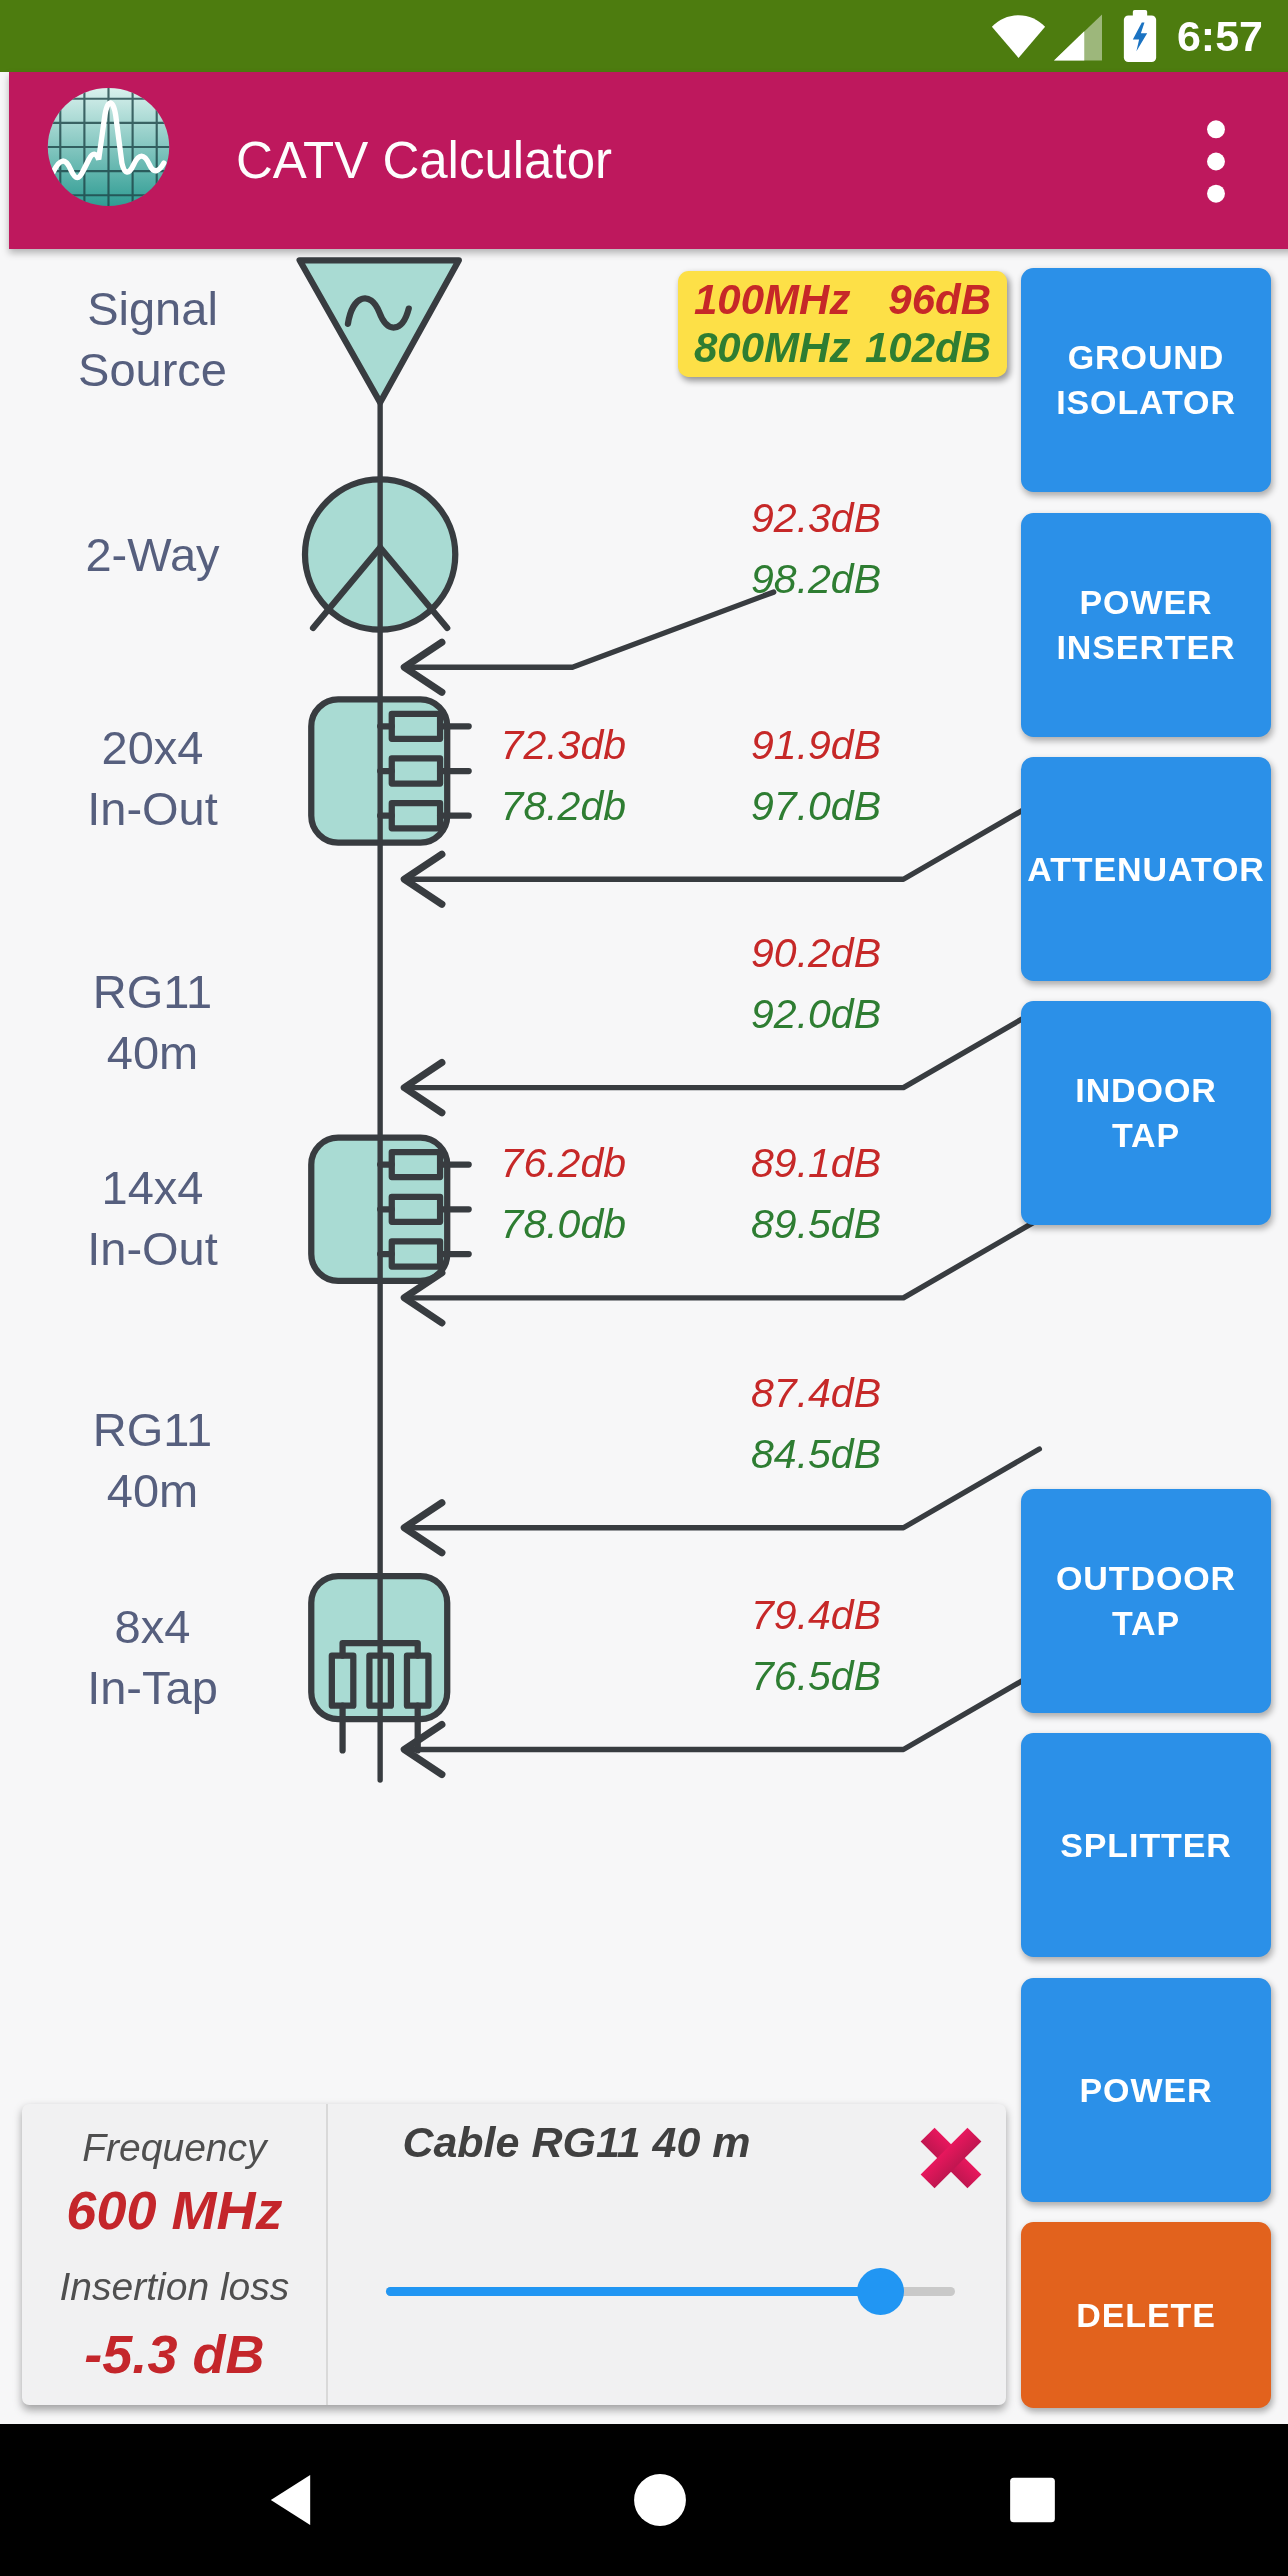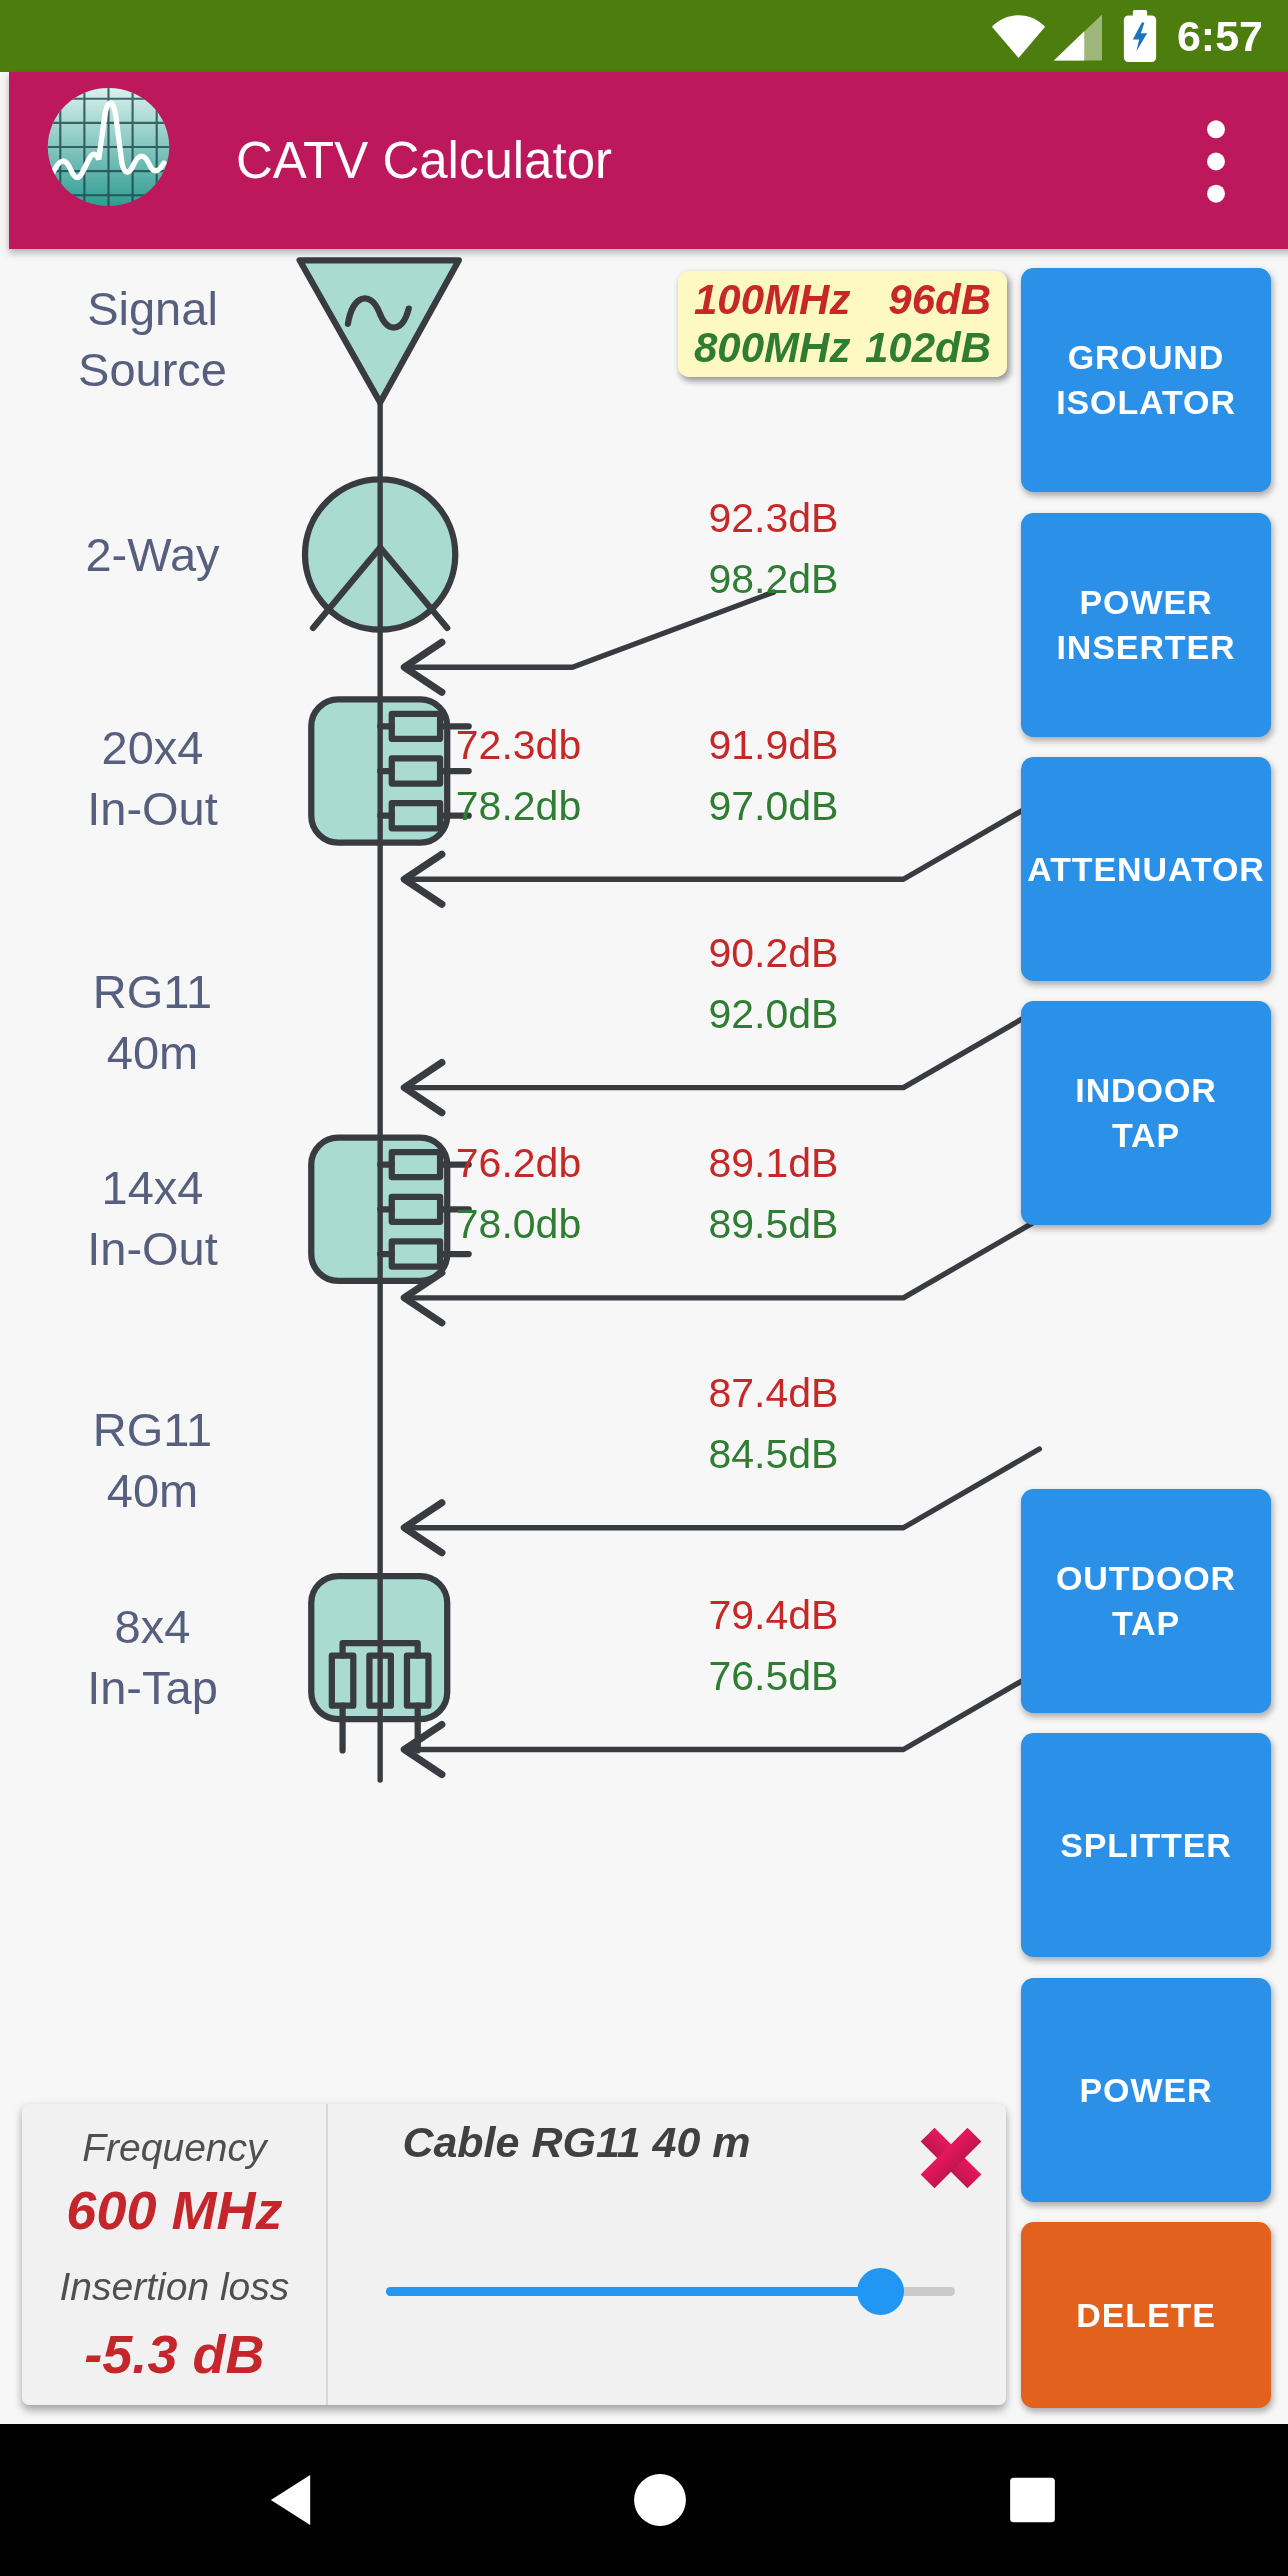--- a/index.html
+++ b/index.html
@@ -13,25 +13,25 @@
   
   .app-bar{position:absolute;left:9px;top:72px;width:1288px;height:177px;background:#be185d;z-index:6;
            box-shadow:0 3.6px 7.2px rgba(0,0,0,0.28);}
   .app-title{position:absolute;left:227px;top:0;height:177px;line-height:177px;color:#FDFDFD;font-size:51px;}
   .logo{position:absolute;left:37px;top:14.3px;}
   .overflow{position:absolute;right:63px;top:43px;width:36px;height:93px;cursor:pointer;}
   
   #diagram{position:absolute;left:0;top:0;z-index:1;}
   .dlabel{position:absolute;left:45px;width:215px;text-align:center;color:#565F7E;font-size:47px;
           line-height:61px;white-space:pre-line;z-index:2;}
-  .vals{position:absolute;width:215px;text-align:center;font-size:41px;
+  .vals{position:absolute;width:215px;text-align:right;font-size:41px;font-style:italic;
         line-height:61px;z-index:2;}
   .vred{color:#C62828;}
   .vgreen{color:#2E7D32;}
-  .info-box{position:absolute;left:678px;top:271px;width:329px;height:106px;background:#fef9c3;
+  .info-box{position:absolute;left:678px;top:271px;width:329px;height:106px;background:#fde047;
             border-radius:10.7px;box-shadow:2.7px 3.6px 6.3px rgba(0,0,0,0.4);z-index:2;
             font-size:42px;font-weight:bold;font-style:italic;padding:5.4px 16px 0 16px;box-sizing:border-box;}
   .info-row{display:flex;justify-content:space-between;line-height:48px;}
   
   .btn{position:absolute;left:1021px;width:250px;height:224px;background:#2B90E8;border-radius:12.5px;
        box-shadow:1.8px 3.6px 6.3px rgba(0,0,0,0.3);color:#fff;display:flex;align-items:center;
        justify-content:center;text-align:center;font-weight:bold;font-size:34px;letter-spacing:0.9px;
        line-height:45px;white-space:pre-line;z-index:3;cursor:pointer;}
   .btn.small{font-size:33px;letter-spacing:0.4px;}
   .btn.delete{background:#E2621D;height:186px;}

